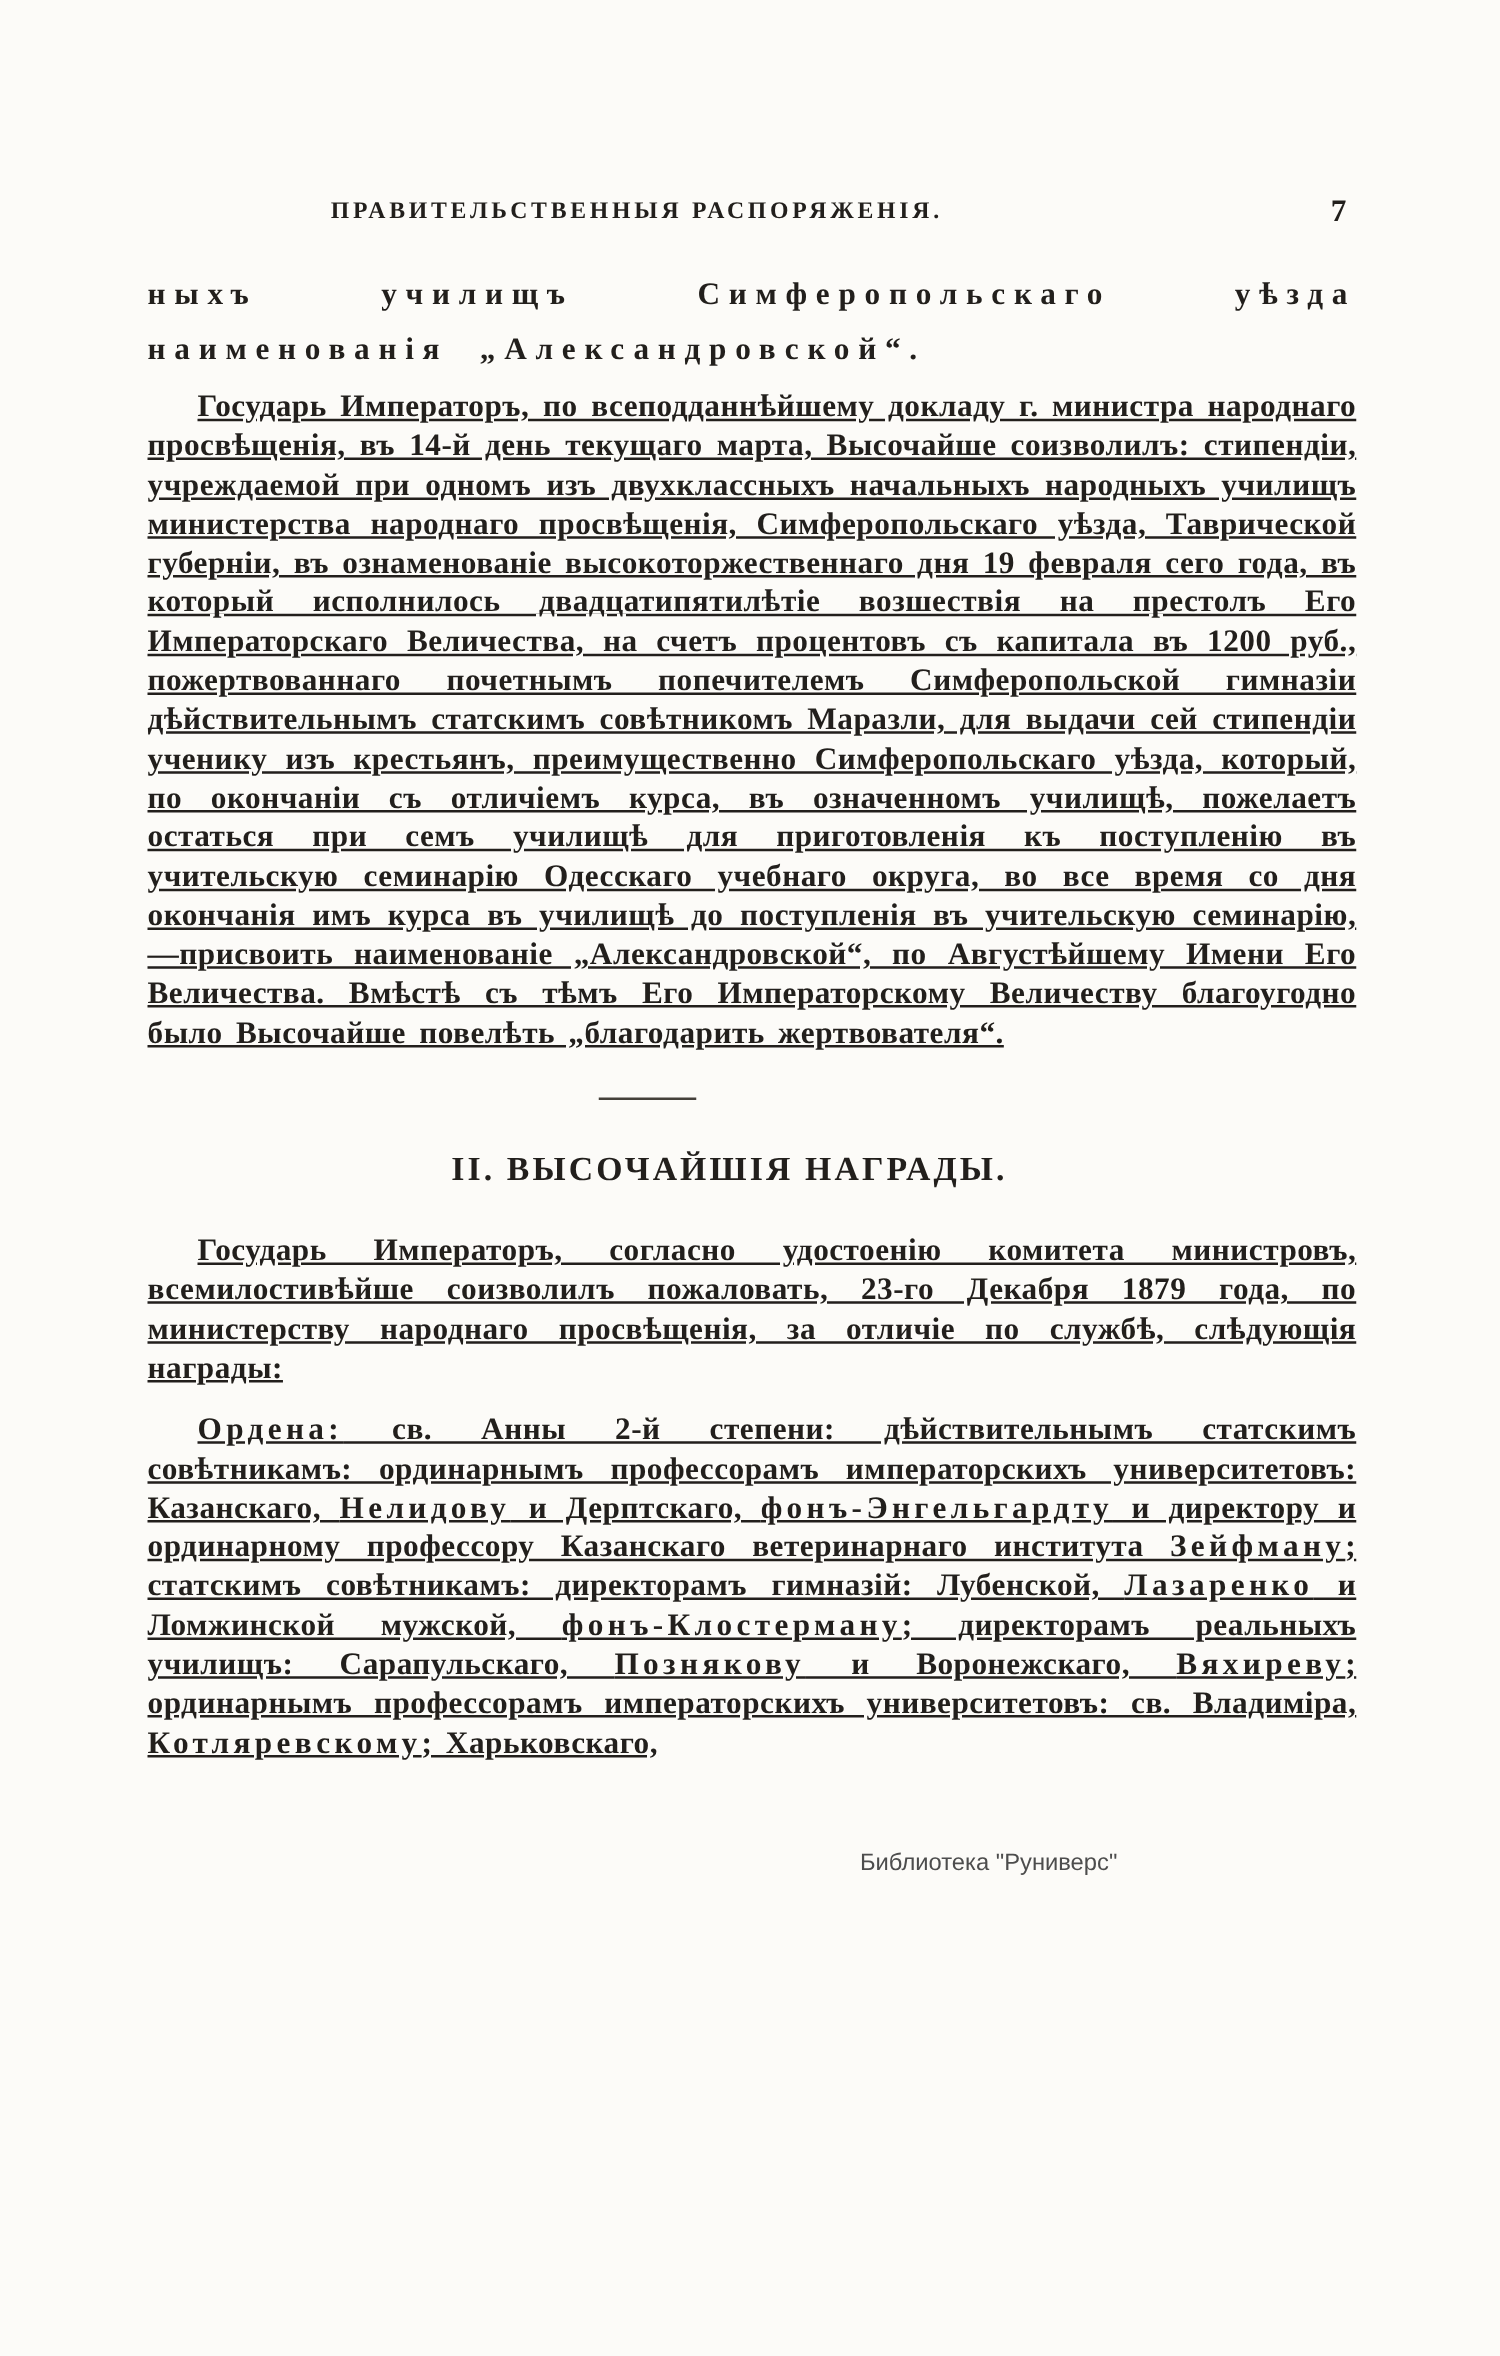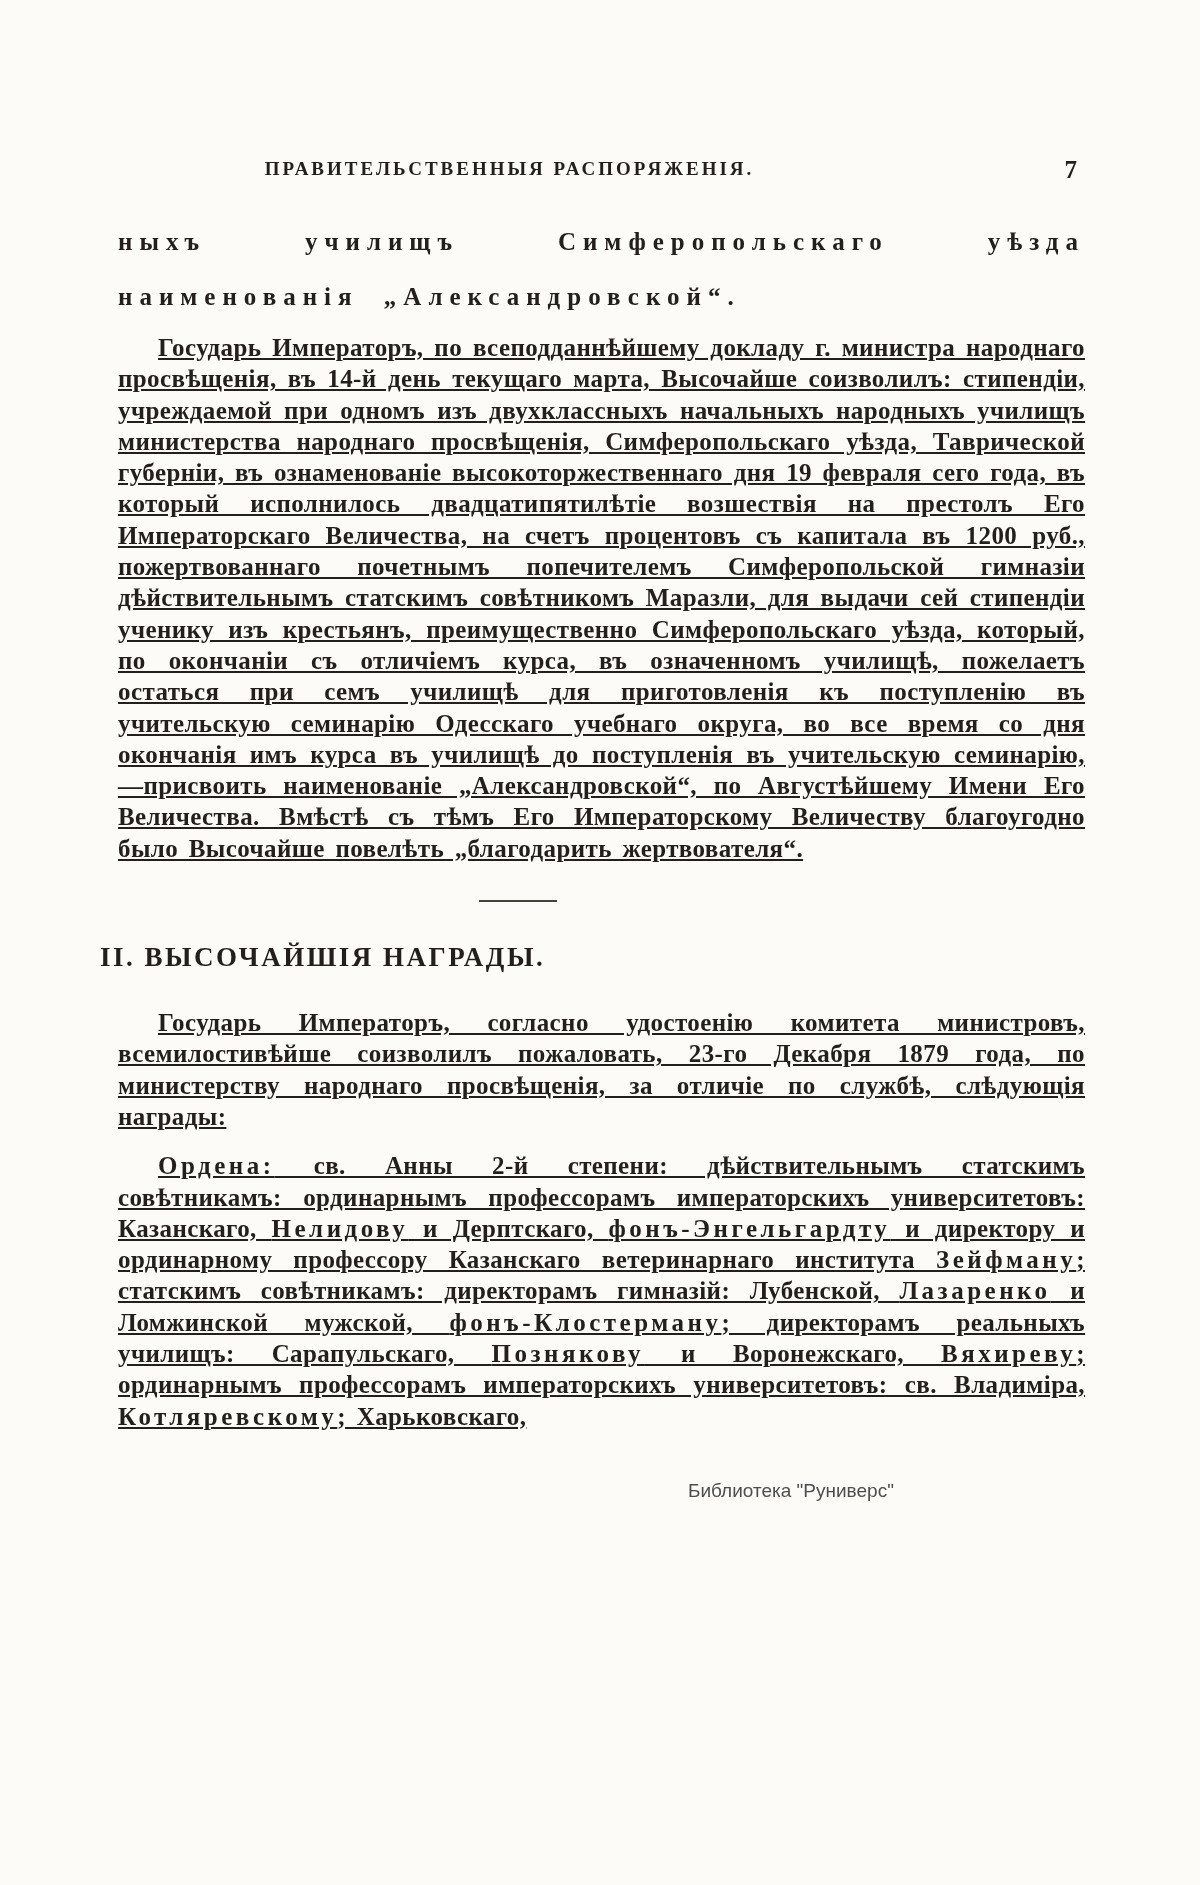--- a/index.html
+++ b/index.html
@@ -31,21 +31,21 @@
     position: absolute;
     right: 8px;
     top: -2px;
     font-size: 25px;
     font-weight: bold;
   }
   .continuation {
     margin: 26px 0 8px 0;
     font-size: 25px;
     font-weight: bold;
-    line-height: 55px;
+    line-height: 44px;
     letter-spacing: 7px;
     word-spacing: 12px;
     text-align: justify;
   }
   .body-para {
     margin: 0;
     font-size: 25px;
     font-weight: bold;
     line-height: 31.3px;
     letter-spacing: 0.4px;
@@ -54,20 +54,21 @@
   }
   .indent { text-indent: 40px; text-decoration: underline; }
   .divider {
     width: 78px;
     height: 0;
     border-top: 2.5px solid #44403a;
     margin: 36px auto 0 auto;
     transform: translateX(-84px);
   }
   .section-heading {
+    text-align: center;
     font-size: 27px;
     font-weight: bold;
     letter-spacing: 2.5px;
     margin: 40px 0 34px 0;
     transform: translateX(-18px);
     white-space: nowrap;
   }
   .awards-list { margin-top: 18px; }
   .spaced { letter-spacing: 3.5px; }
   .watermark {

